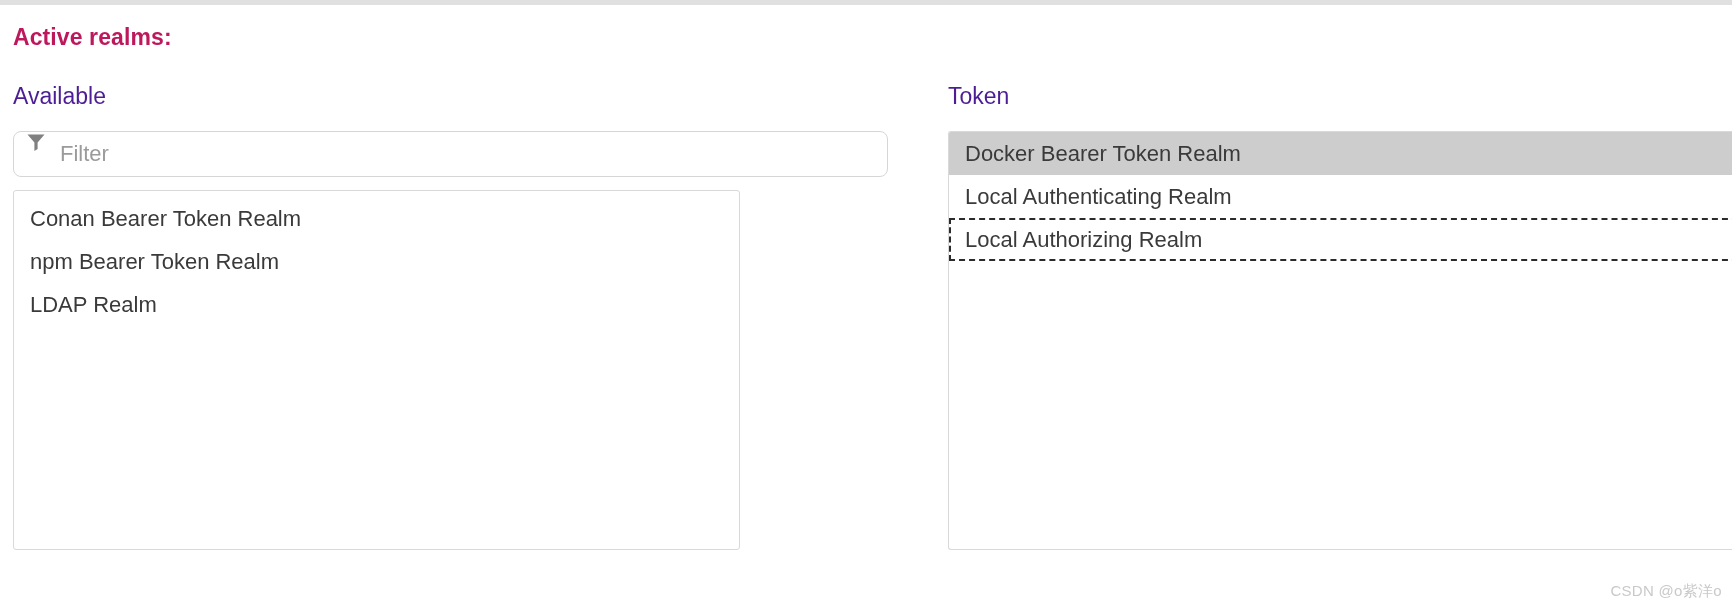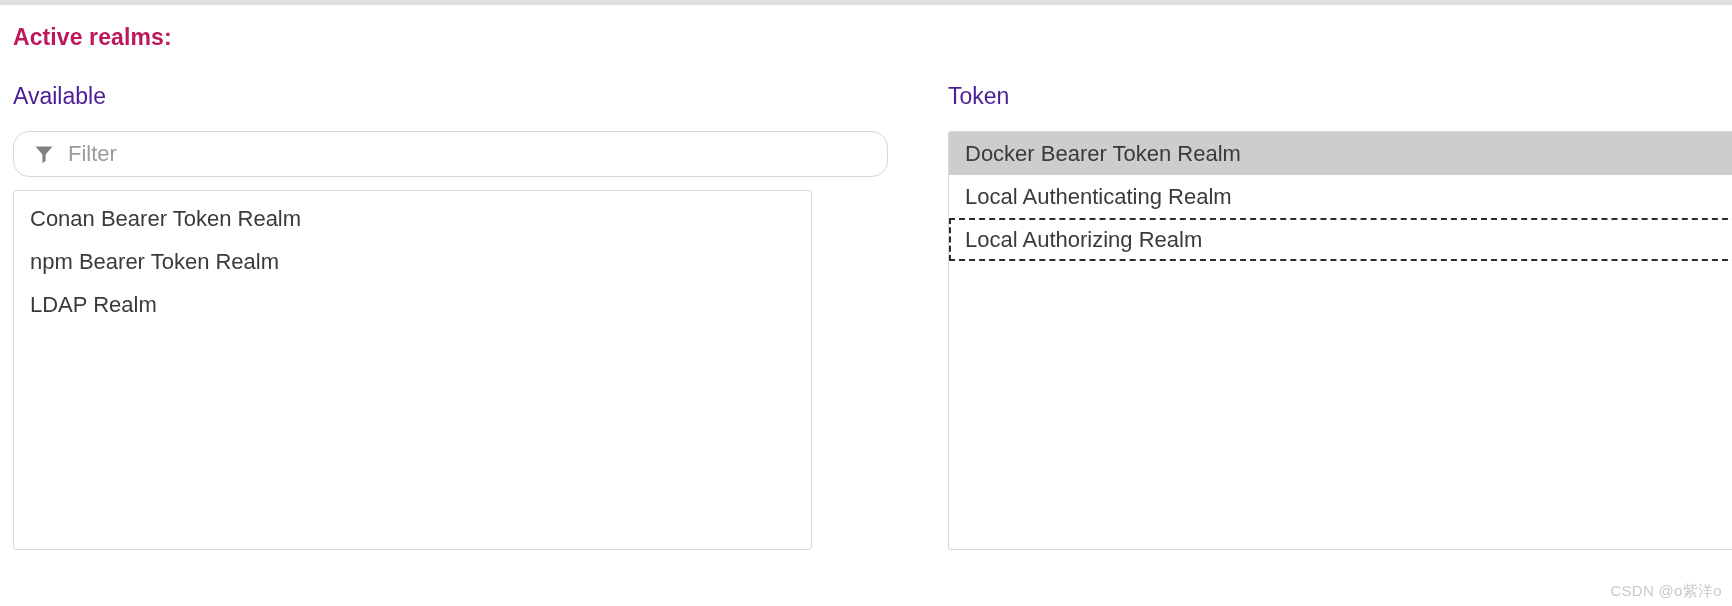--- a/index.html
+++ b/index.html
@@ -61,25 +61,24 @@
     top: 126px;
     width: 875px;
   }
 
   .filter-box {
     position: relative;
     box-sizing: border-box;
     width: 875px;
     height: 46px;
     border: 1px solid #d6d6d6;
-    border-radius: 16px;
+    border-radius: 8px;
     background: #ffffff;
     display: flex;
-    align-items: center;
-    padding: 0 20px;
+    padding: 0 12px;
   }
   .funnel-icon {
     flex: 0 0 auto;
     width: 20px;
     height: 20px;
     margin-right: 14px;
     display: block;
   }
   .filter-input {
     flex: 1 1 auto;
@@ -92,21 +91,21 @@
     padding: 0;
   }
   .filter-input::placeholder {
     color: #9b9b9b;
     opacity: 1;
   }
 
   .listbox {
     box-sizing: border-box;
     margin-top: 13px;
-    width: 799px;
+    width: 727px;
     height: 360px;
     border: 1px solid #d9d9d9;
     border-radius: 3px;
     background: #ffffff;
     overflow: hidden;
     padding-top: 6px;
   }
   .list-item {
     font-size: 22px;
     line-height: 43px;

